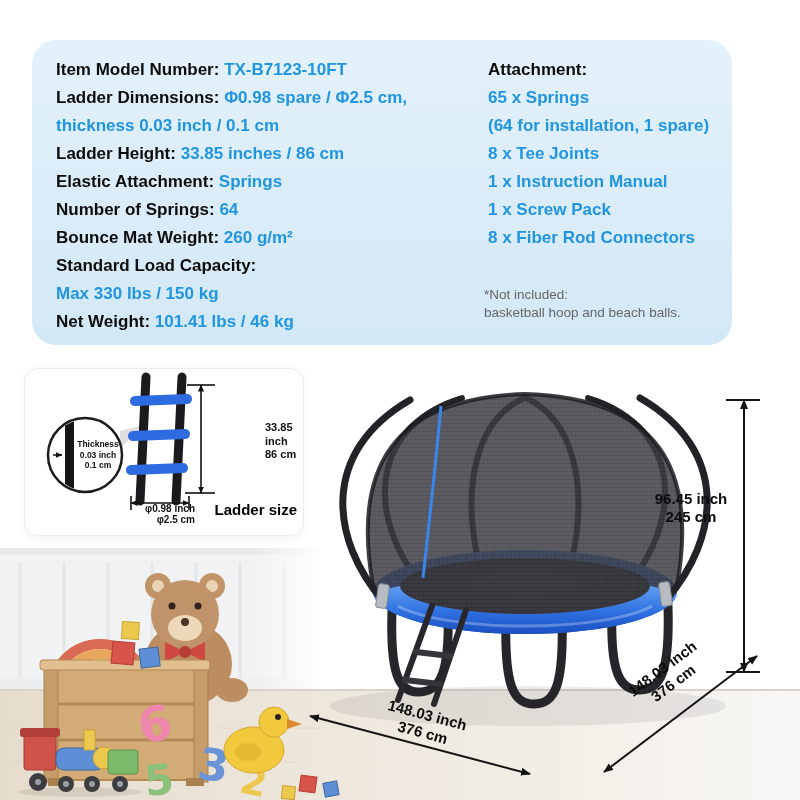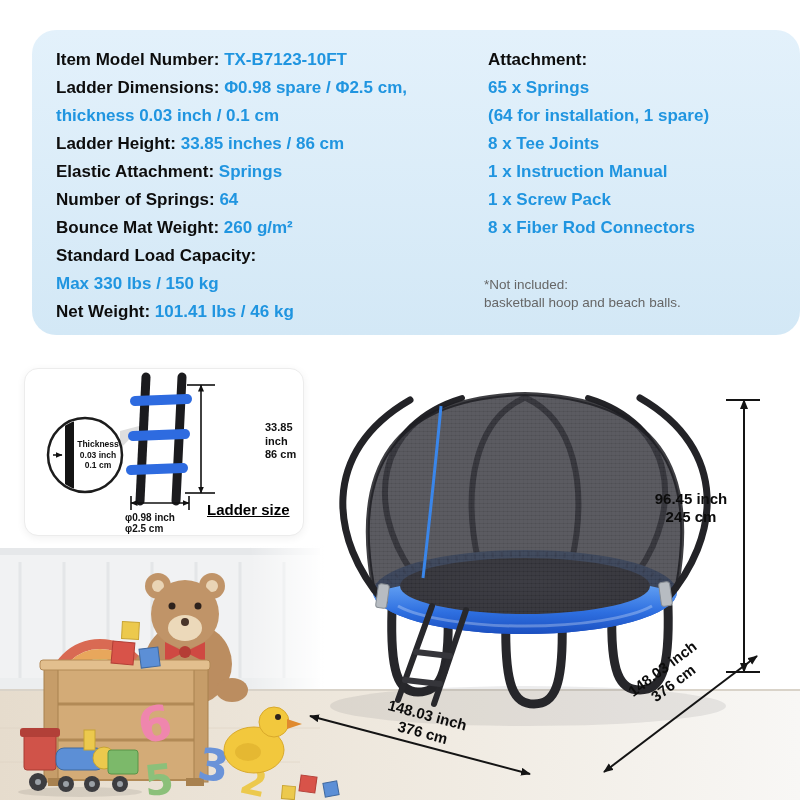--- a/index.html
+++ b/index.html
@@ -1,45 +1,45 @@
 <!DOCTYPE html>
 <html><head>
 <meta charset="utf-8">
 <style>
   html,body{margin:0;padding:0;}
   .page{position:relative;width:800px;height:800px;background:#ffffff;overflow:hidden;
         font-family:"Liberation Sans",sans-serif;}
   .scene{position:absolute;left:0;top:0;width:800px;height:800px;z-index:1;}
 
   
-  .spec-panel{position:absolute;left:32px;top:30px;width:768px;height:305px;z-index:3;
+  .spec-panel{position:absolute;left:32px;top:40px;width:700px;height:305px;z-index:3;
               border-radius:24px;background:linear-gradient(180deg,#e3f1fb 0%,#d3e8f6 100%);}
   .spec-col{position:absolute;top:16px;}
   .col-left{left:24px;}
   .col-right{left:456px;}
   .spec-row{height:28px;line-height:28px;font-size:17px;font-weight:bold;color:#0d0d0d;
             white-space:pre;}
   .spec-row .v{color:#2095e0;}
   .spec-row .l{color:#0d0d0d;}
   .note{position:absolute;left:452px;top:246px;width:304px;
         font-size:13.5px;line-height:18px;font-weight:normal;color:#666666;}
 
   
   .ladder-panel{position:absolute;left:24px;top:368px;width:278px;height:166px;z-index:3;
                 background:#ffffff;border:1px solid #ececec;border-radius:14px;
                 box-shadow:0 2px 8px rgba(0,0,0,0.06);}
   .ladder-panel svg{position:absolute;left:0;top:0;}
   .th-label{position:absolute;left:50px;top:70px;width:46px;font-size:8.5px;line-height:10.5px;
             font-weight:bold;text-align:center;color:#111;}
   .lh-label{position:absolute;left:192px;top:52px;font-size:11px;line-height:13.5px;
             font-weight:bold;color:#111;margin-left:48px;}
-  .ld-label{position:absolute;left:100px;top:143px;width:70px;font-size:10px;line-height:11px;
-            font-weight:bold;text-align:left;color:#111;}
+  .ld-label{position:absolute;left:100px;top:134px;width:70px;font-size:10px;line-height:11px;
+            font-weight:bold;text-align:right;color:#111;}
   .ladder-caption{position:absolute;left:182px;top:132px;width:90px;font-size:15px;
-                  font-weight:bold;text-align:left;color:#000;text-decoration:underline;}
+                  font-weight:bold;text-align:right;color:#000;}
   .lbl-line{display:block;}
 
   
   .dim-label{position:absolute;z-index:4;font-weight:bold;color:#0c0c0c;
              font-size:15px;line-height:18px;text-align:center;}
   .dim-height{left:644px;top:474px;width:94px;margin-top:16px;}
   .dim-front{left:348px;top:706px;width:154px;transform:rotate(15deg);}
   .dim-side{left:606px;top:658px;width:124px;transform:rotate(-37deg);}
 </style>
 </head>

